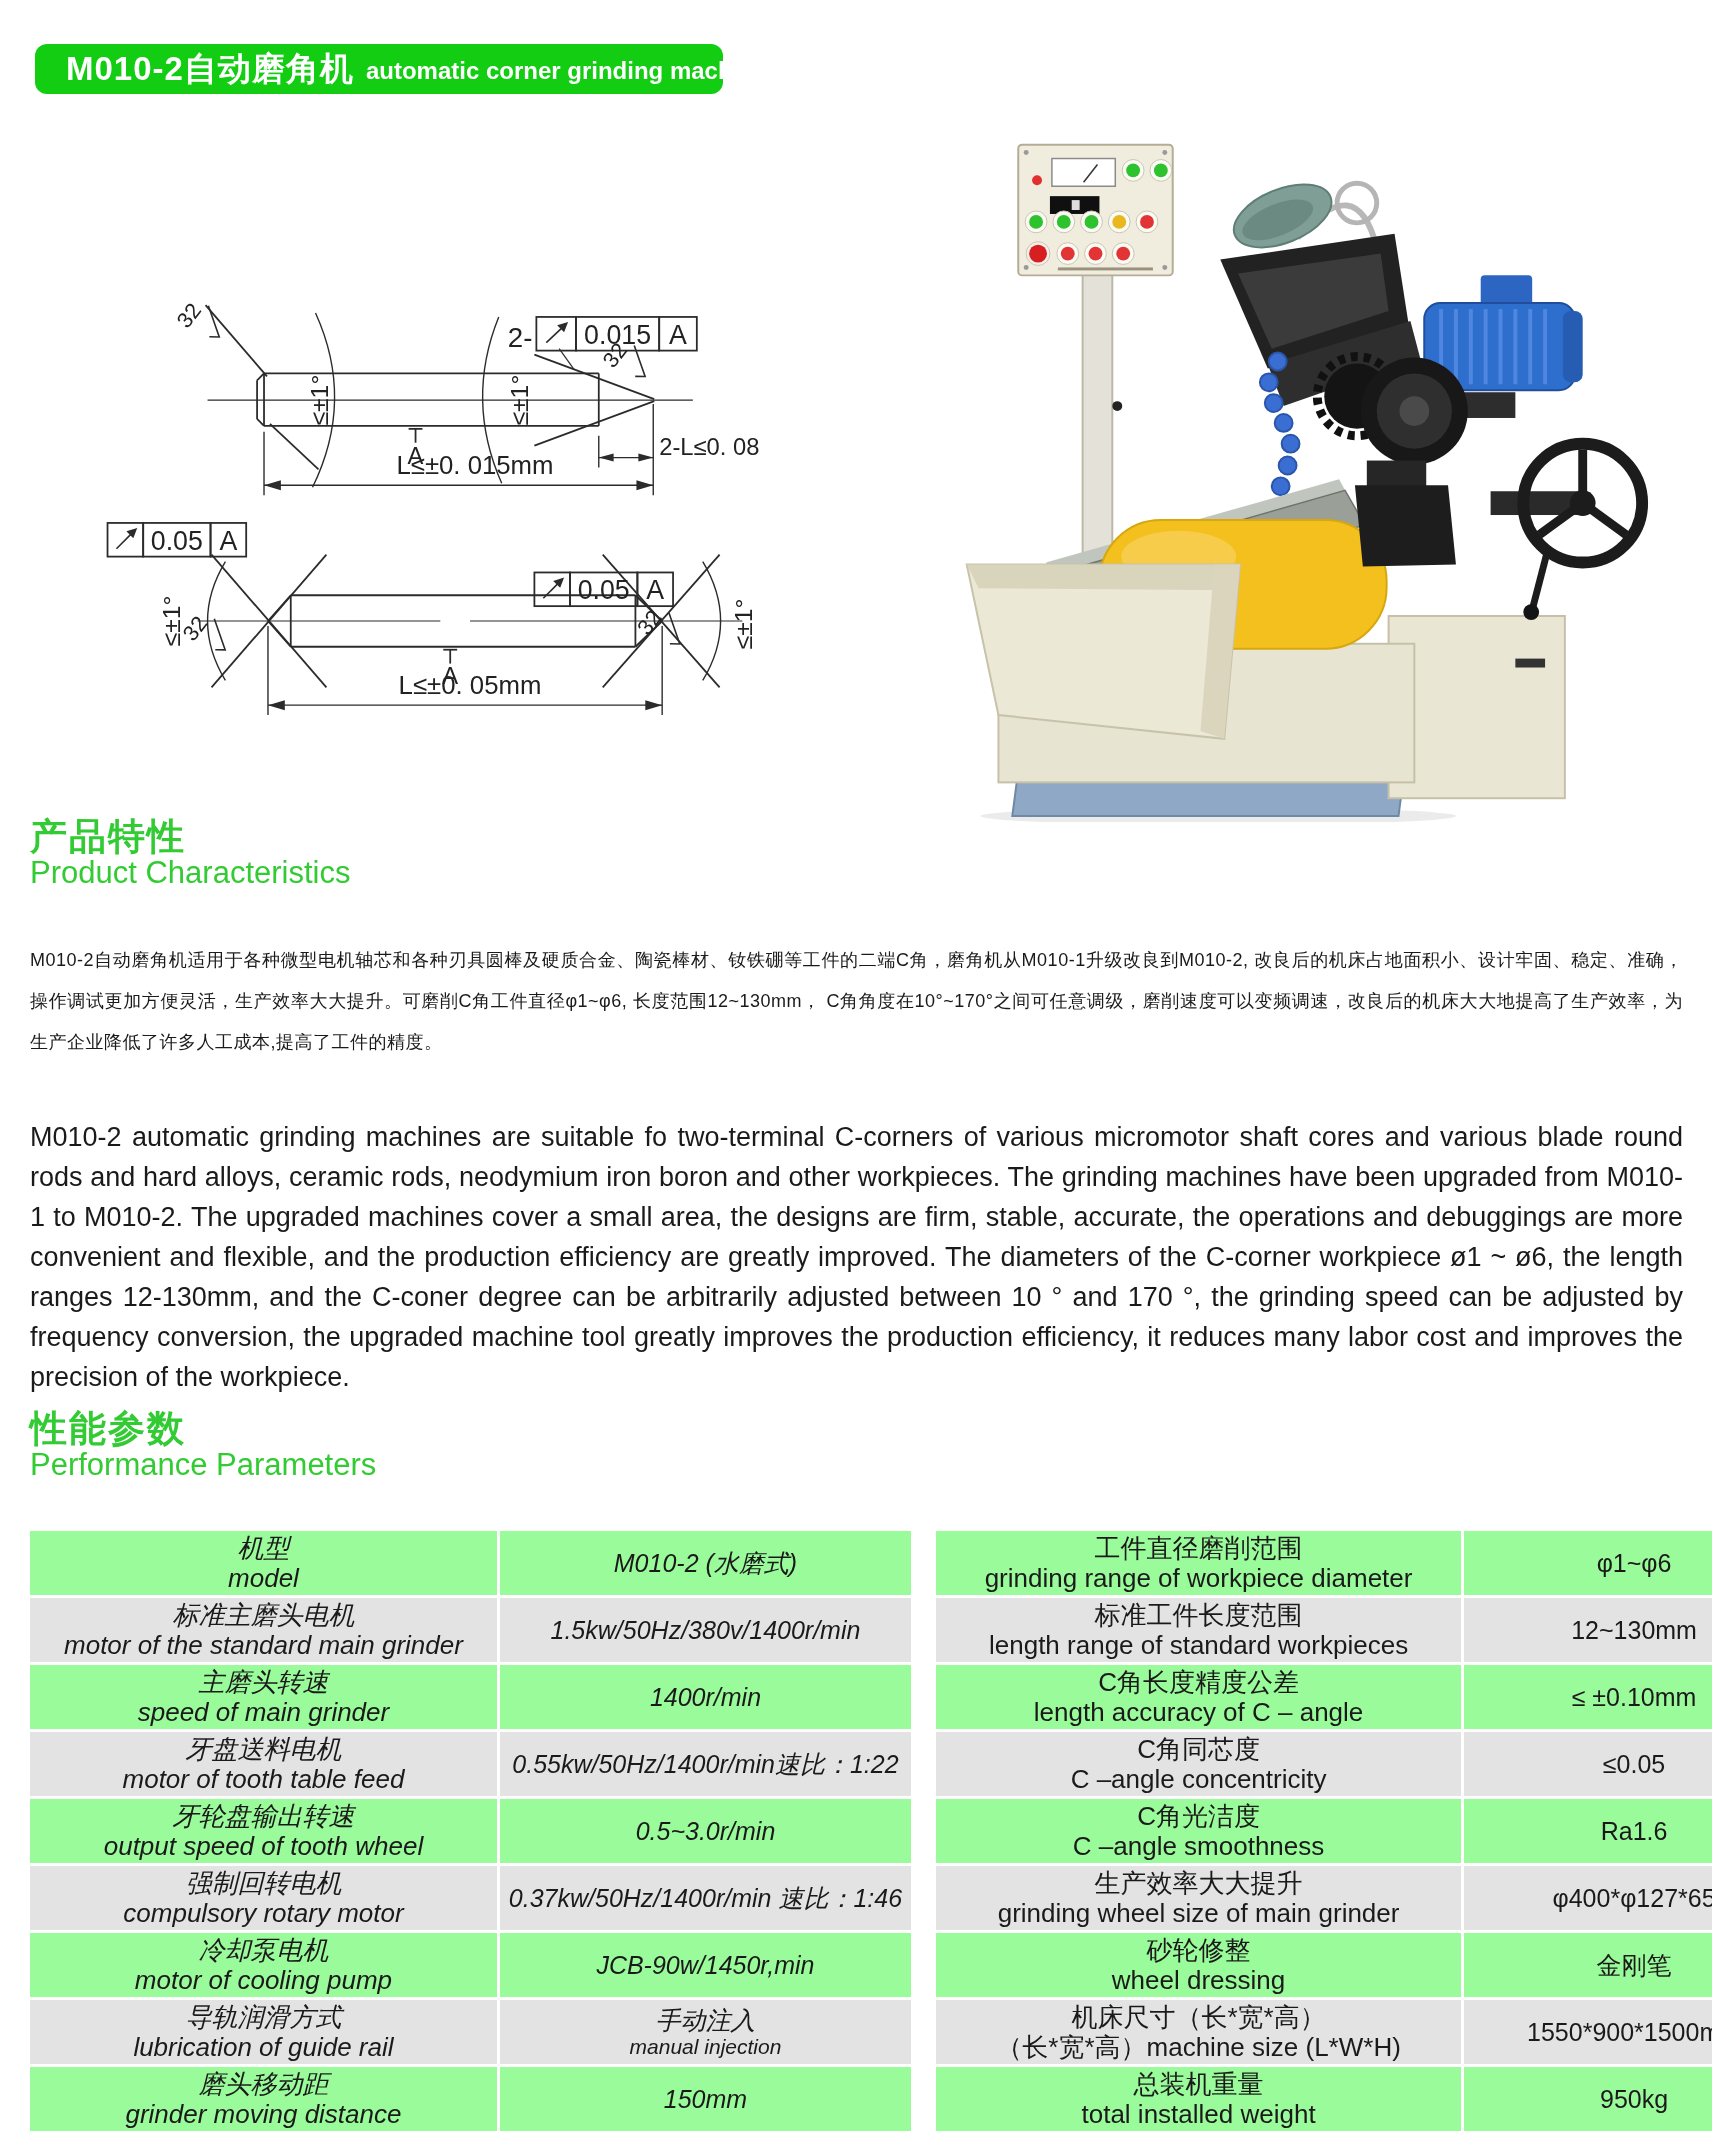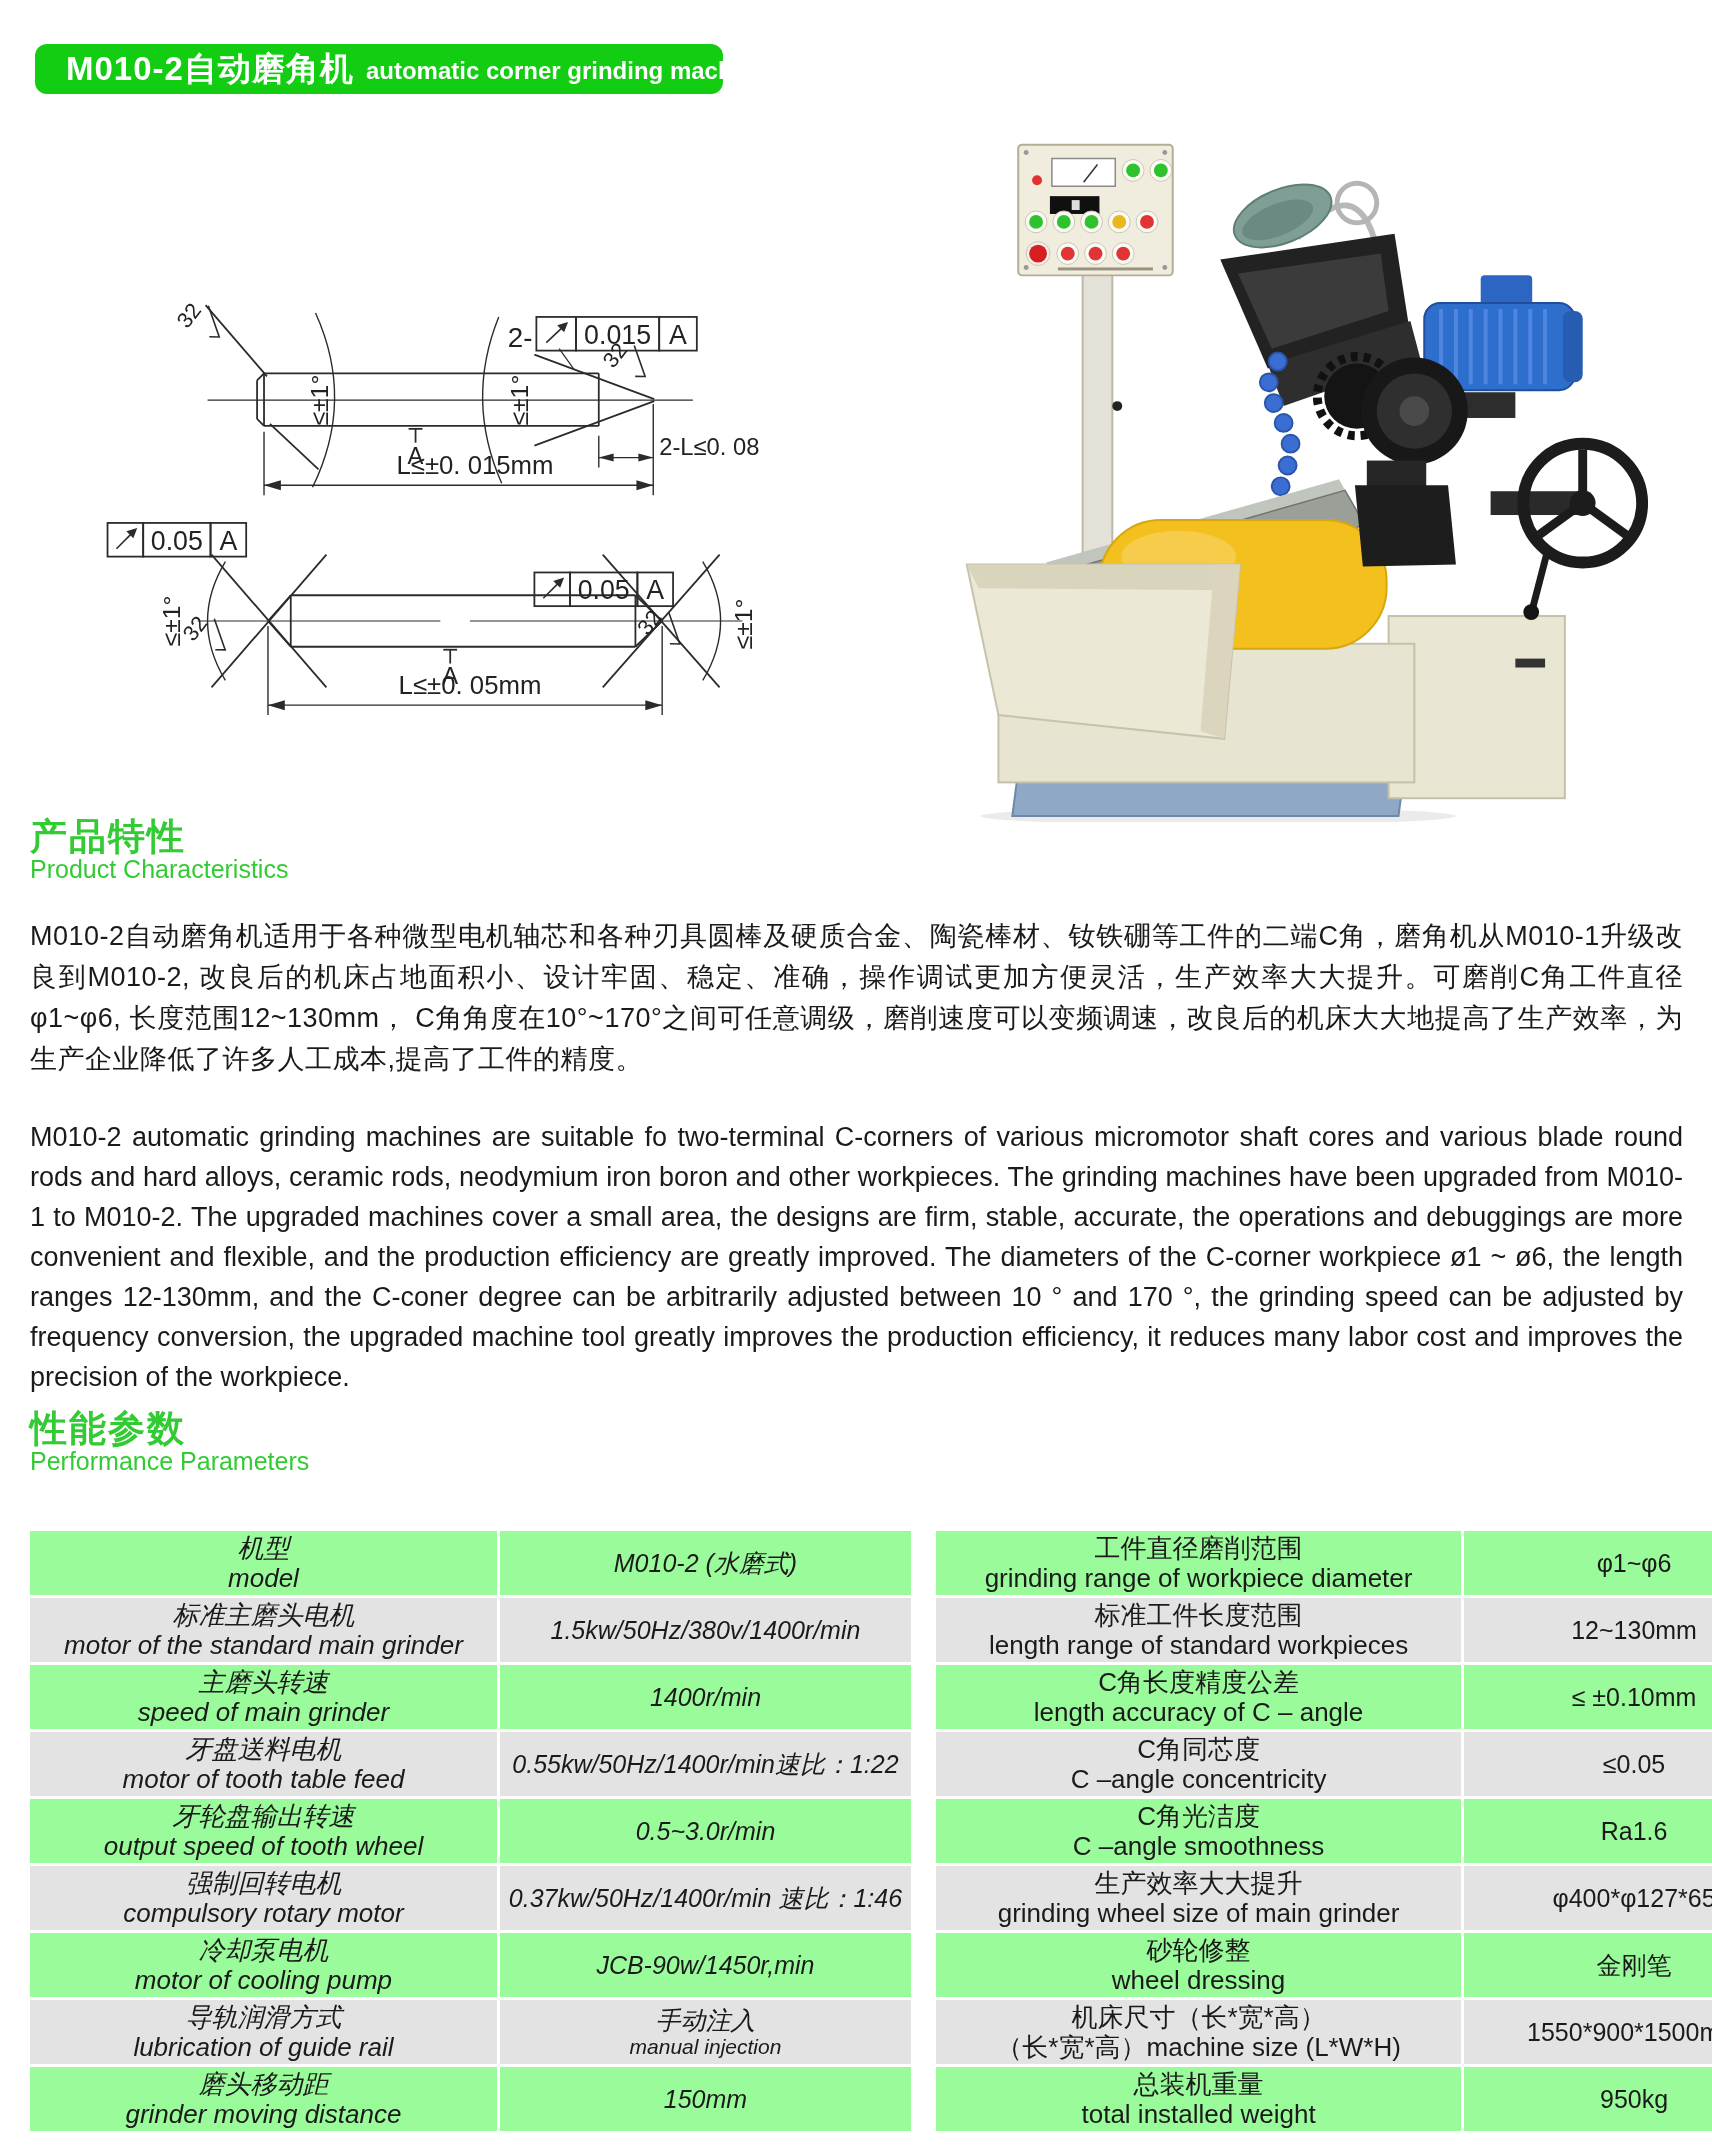--- a/index.html
+++ b/index.html
@@ -15,24 +15,24 @@
     background:var(--banner-green);color:#fff;display:flex;align-items:center;padding-left:31px;gap:12px;}
   .banner .cn{font-size:33px;font-weight:bold;letter-spacing:1px;white-space:nowrap;}
   .banner .en{font-size:24px;font-weight:600;white-space:nowrap;margin-top:4px;}
 
   
   svg text{font-family:"Liberation Sans",sans-serif;fill:#222;}
   .draw line,.draw path,.draw rect{stroke:#2b2b2b;fill:none;}
 
   
   .sec-cn{position:absolute;left:30px;font-size:37px;font-weight:bold;color:var(--section-green);letter-spacing:2px;}
-  .sec-en{position:absolute;left:30px;font-size:25px;color:var(--section-green);}
+  .sec-en{position:absolute;left:30px;font-size:31px;color:var(--section-green);}
 
   .para{position:absolute;left:30px;width:1653px;text-align:justify;}
-  .para.cn{top:916px;font-size:27px;line-height:41px;letter-spacing:0.5px;}
+  .para.cn{top:940px;font-size:18px;line-height:41px;letter-spacing:0.5px;}
   .para.en{top:1117px;font-size:27px;line-height:40px;}
 
   
   .ptable{position:absolute;top:1531px;display:flex;flex-direction:column;gap:3px;}
   .ptable.left{left:30px;width:881px;font-style:italic;}
   .ptable.right{left:936px;width:868px;}
   .prow{display:grid;gap:3px;height:64px;}
   .ptable.left  .prow{grid-template-columns:53% 1fr;}
   .ptable.right .prow{grid-template-columns:60.5% 1fr;}
   .pcell{display:flex;flex-direction:column;align-items:center;justify-content:center;line-height:30px;text-align:center;}

